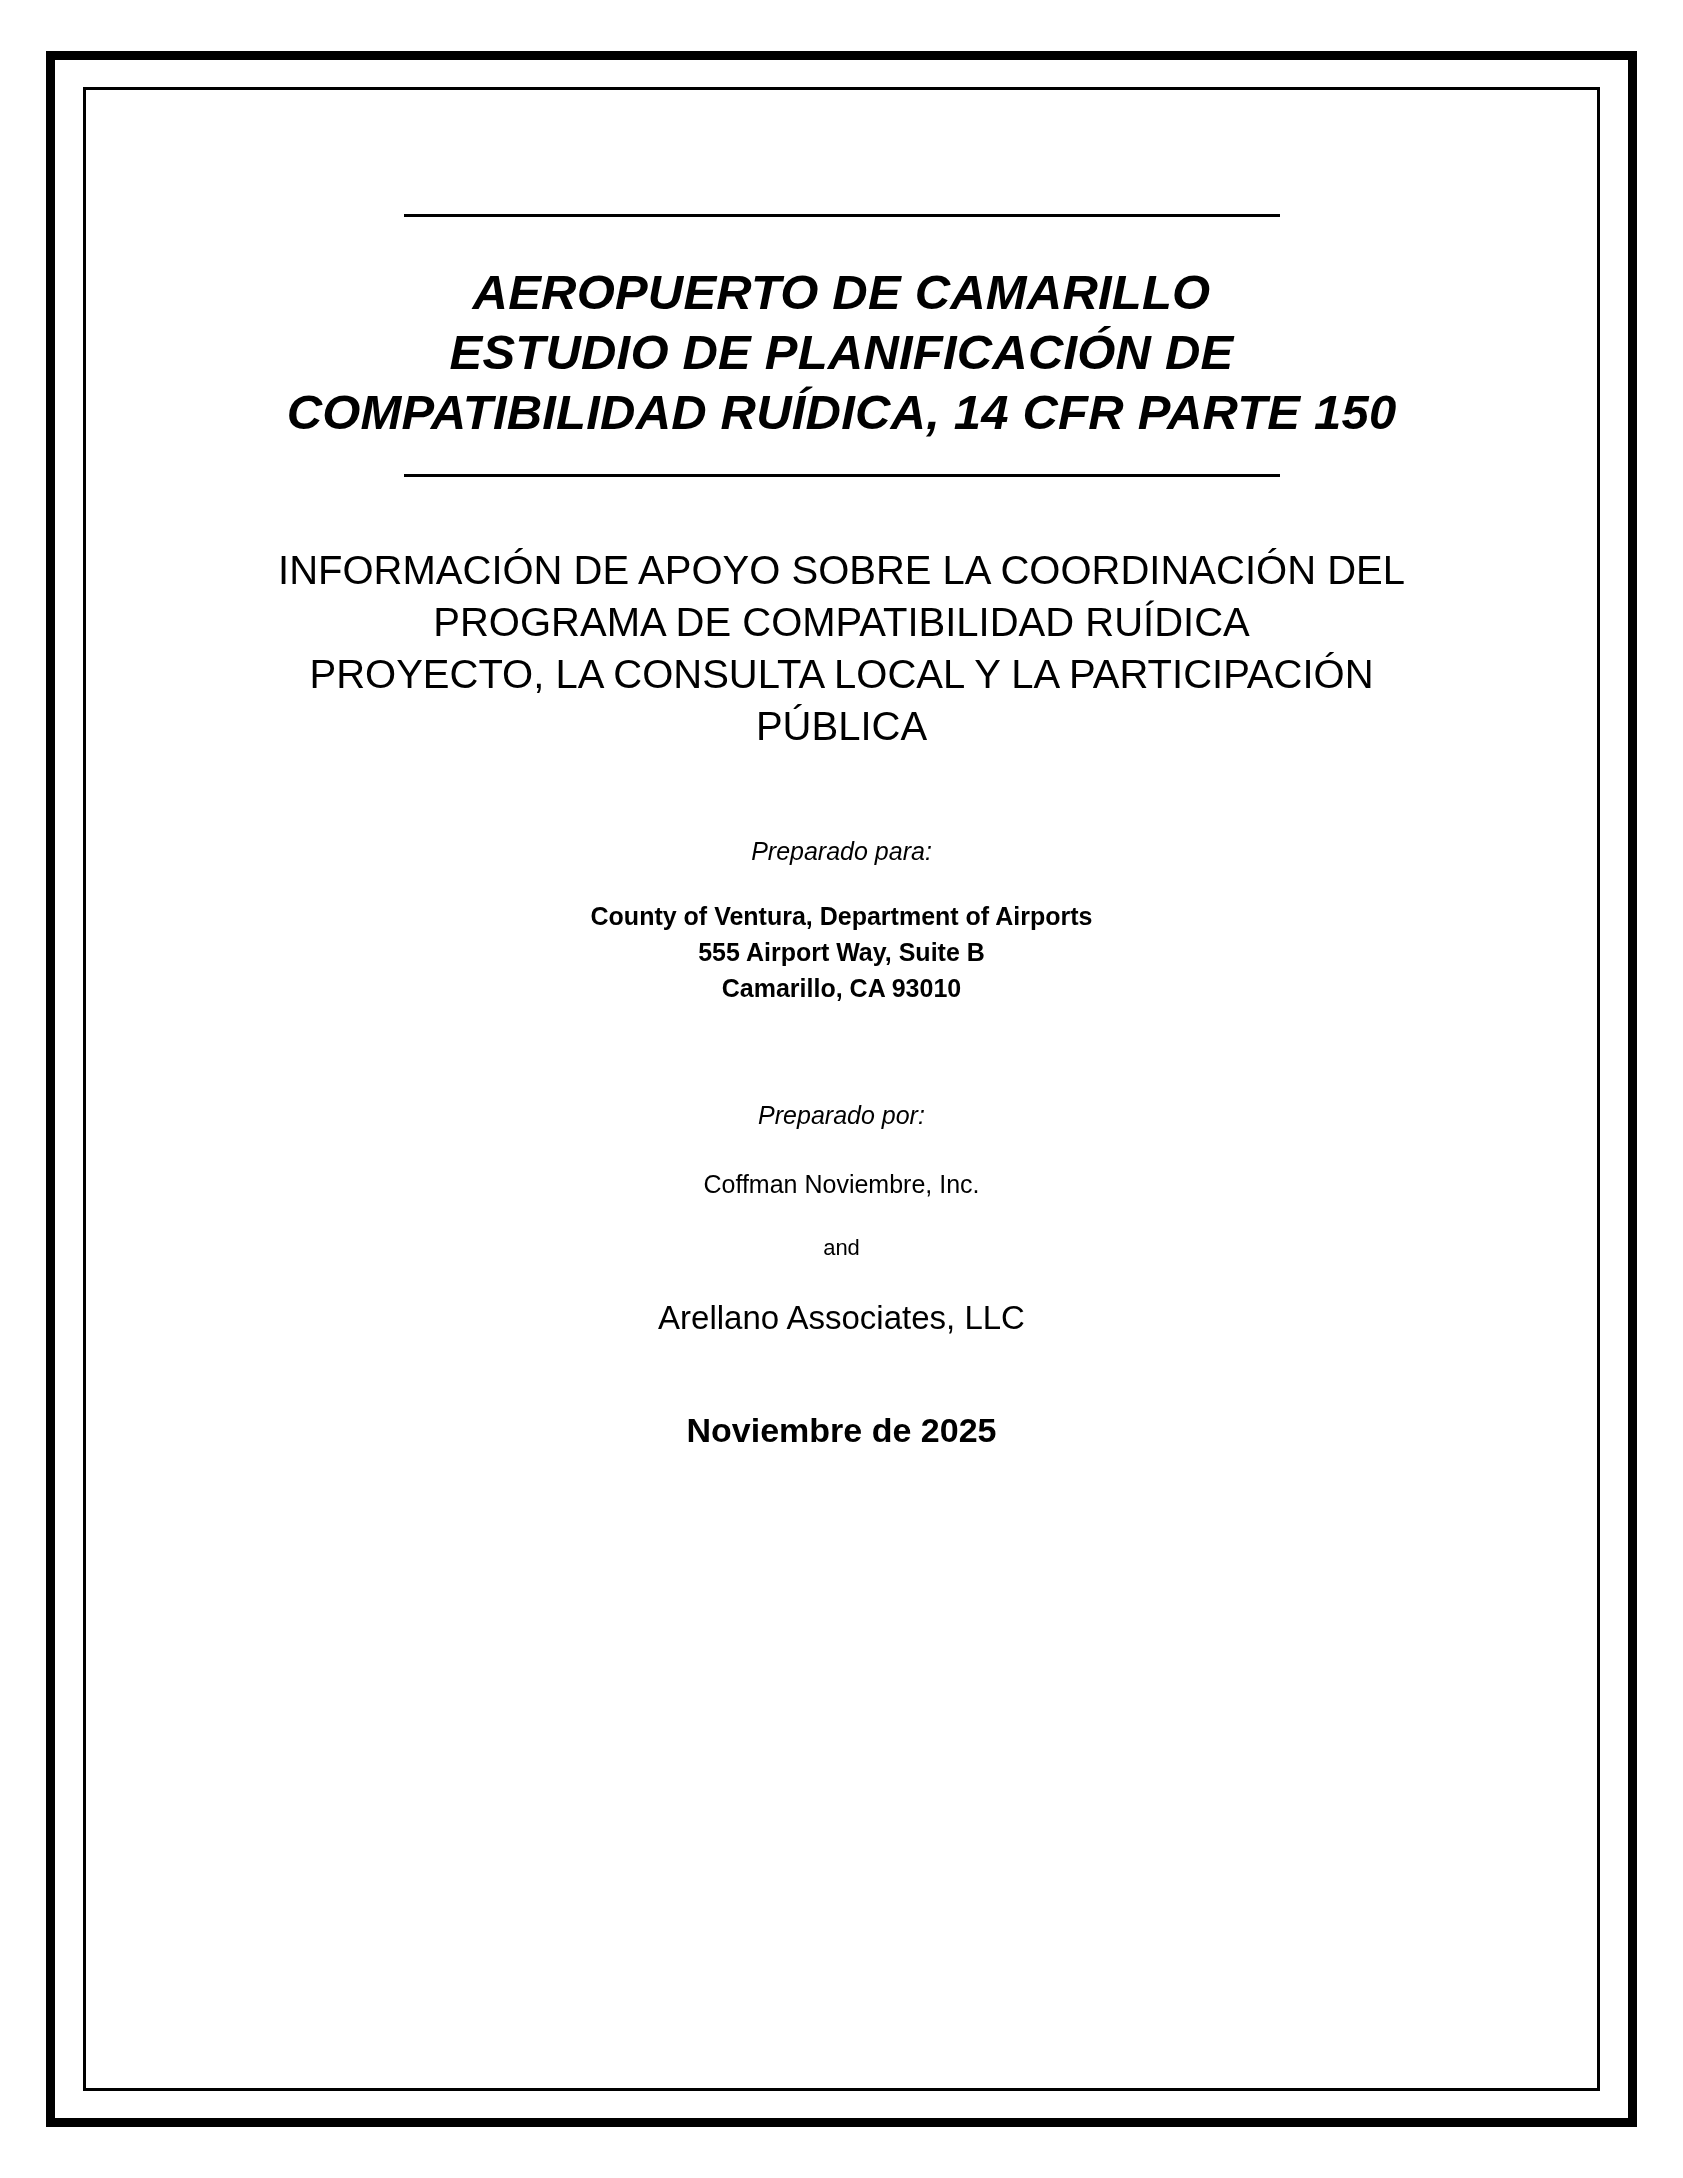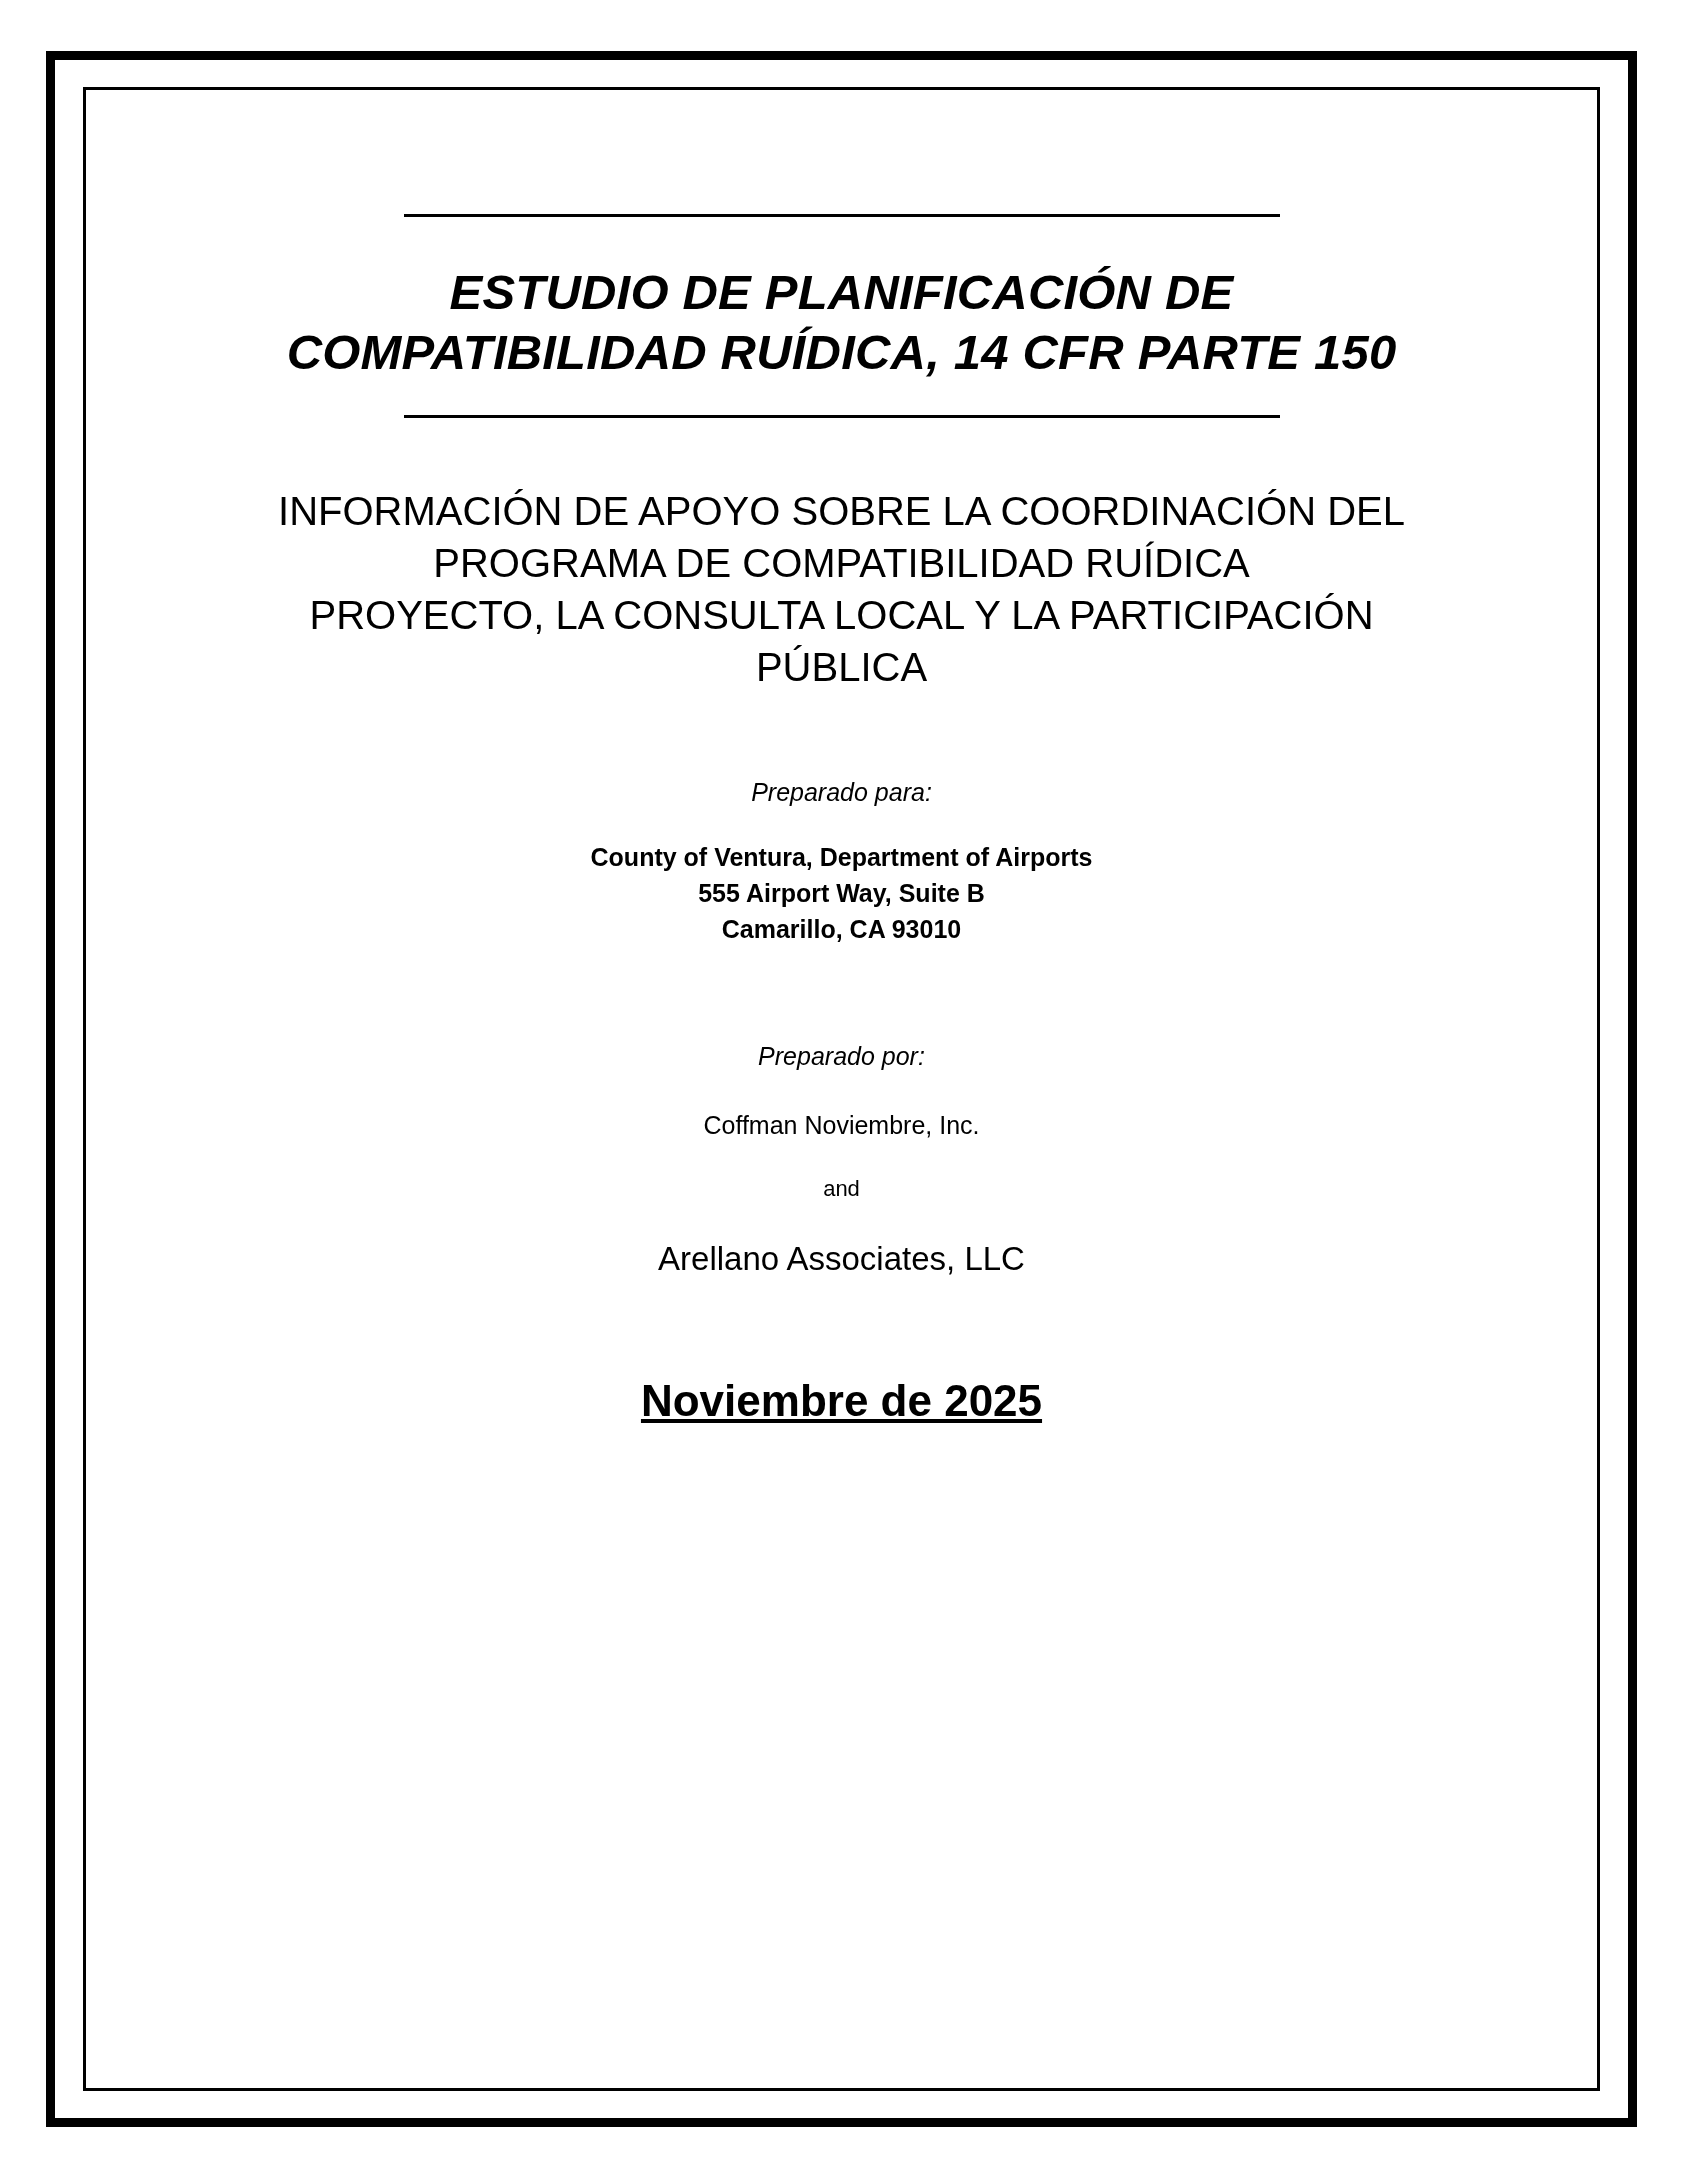--- a/index.html
+++ b/index.html
@@ -115,38 +115,38 @@
     font-weight: normal;
     text-align: center;
   }
   .preparer-second {
     margin-top: 38px;
     font-size: 33px;
     font-weight: normal;
   }
 
   .date {
-    margin-top: 98px;
-    font-size: 44px;
+    margin-top: 74px;
+    font-size: 34px;
     font-weight: bold;
-    text-decoration: underline;
   }
 </style>
 </head>
 <body>
 
 <div class="page">
   <div class="outer-border"></div>
   <div class="inner-border"></div>
 
   <div class="content">
 
     <div class="rule rule-top"></div>
 
     <div class="title-block">
+      <div class="title-line">AEROPUERTO DE CAMARILLO</div>
       <div class="title-line">ESTUDIO DE PLANIFICACIÓN DE</div>
       <div class="title-line">COMPATIBILIDAD RUÍDICA, 14 CFR PARTE 150</div>
     </div>
 
     <div class="rule rule-bottom"></div>
 
     <div class="subtitle-block">
       <div class="subtitle-line">INFORMACIÓN DE APOYO SOBRE LA COORDINACIÓN DEL</div>
       <div class="subtitle-line">PROGRAMA DE COMPATIBILIDAD RUÍDICA</div>
       <div class="subtitle-line">PROYECTO, LA CONSULTA LOCAL Y LA PARTICIPACIÓN</div>

